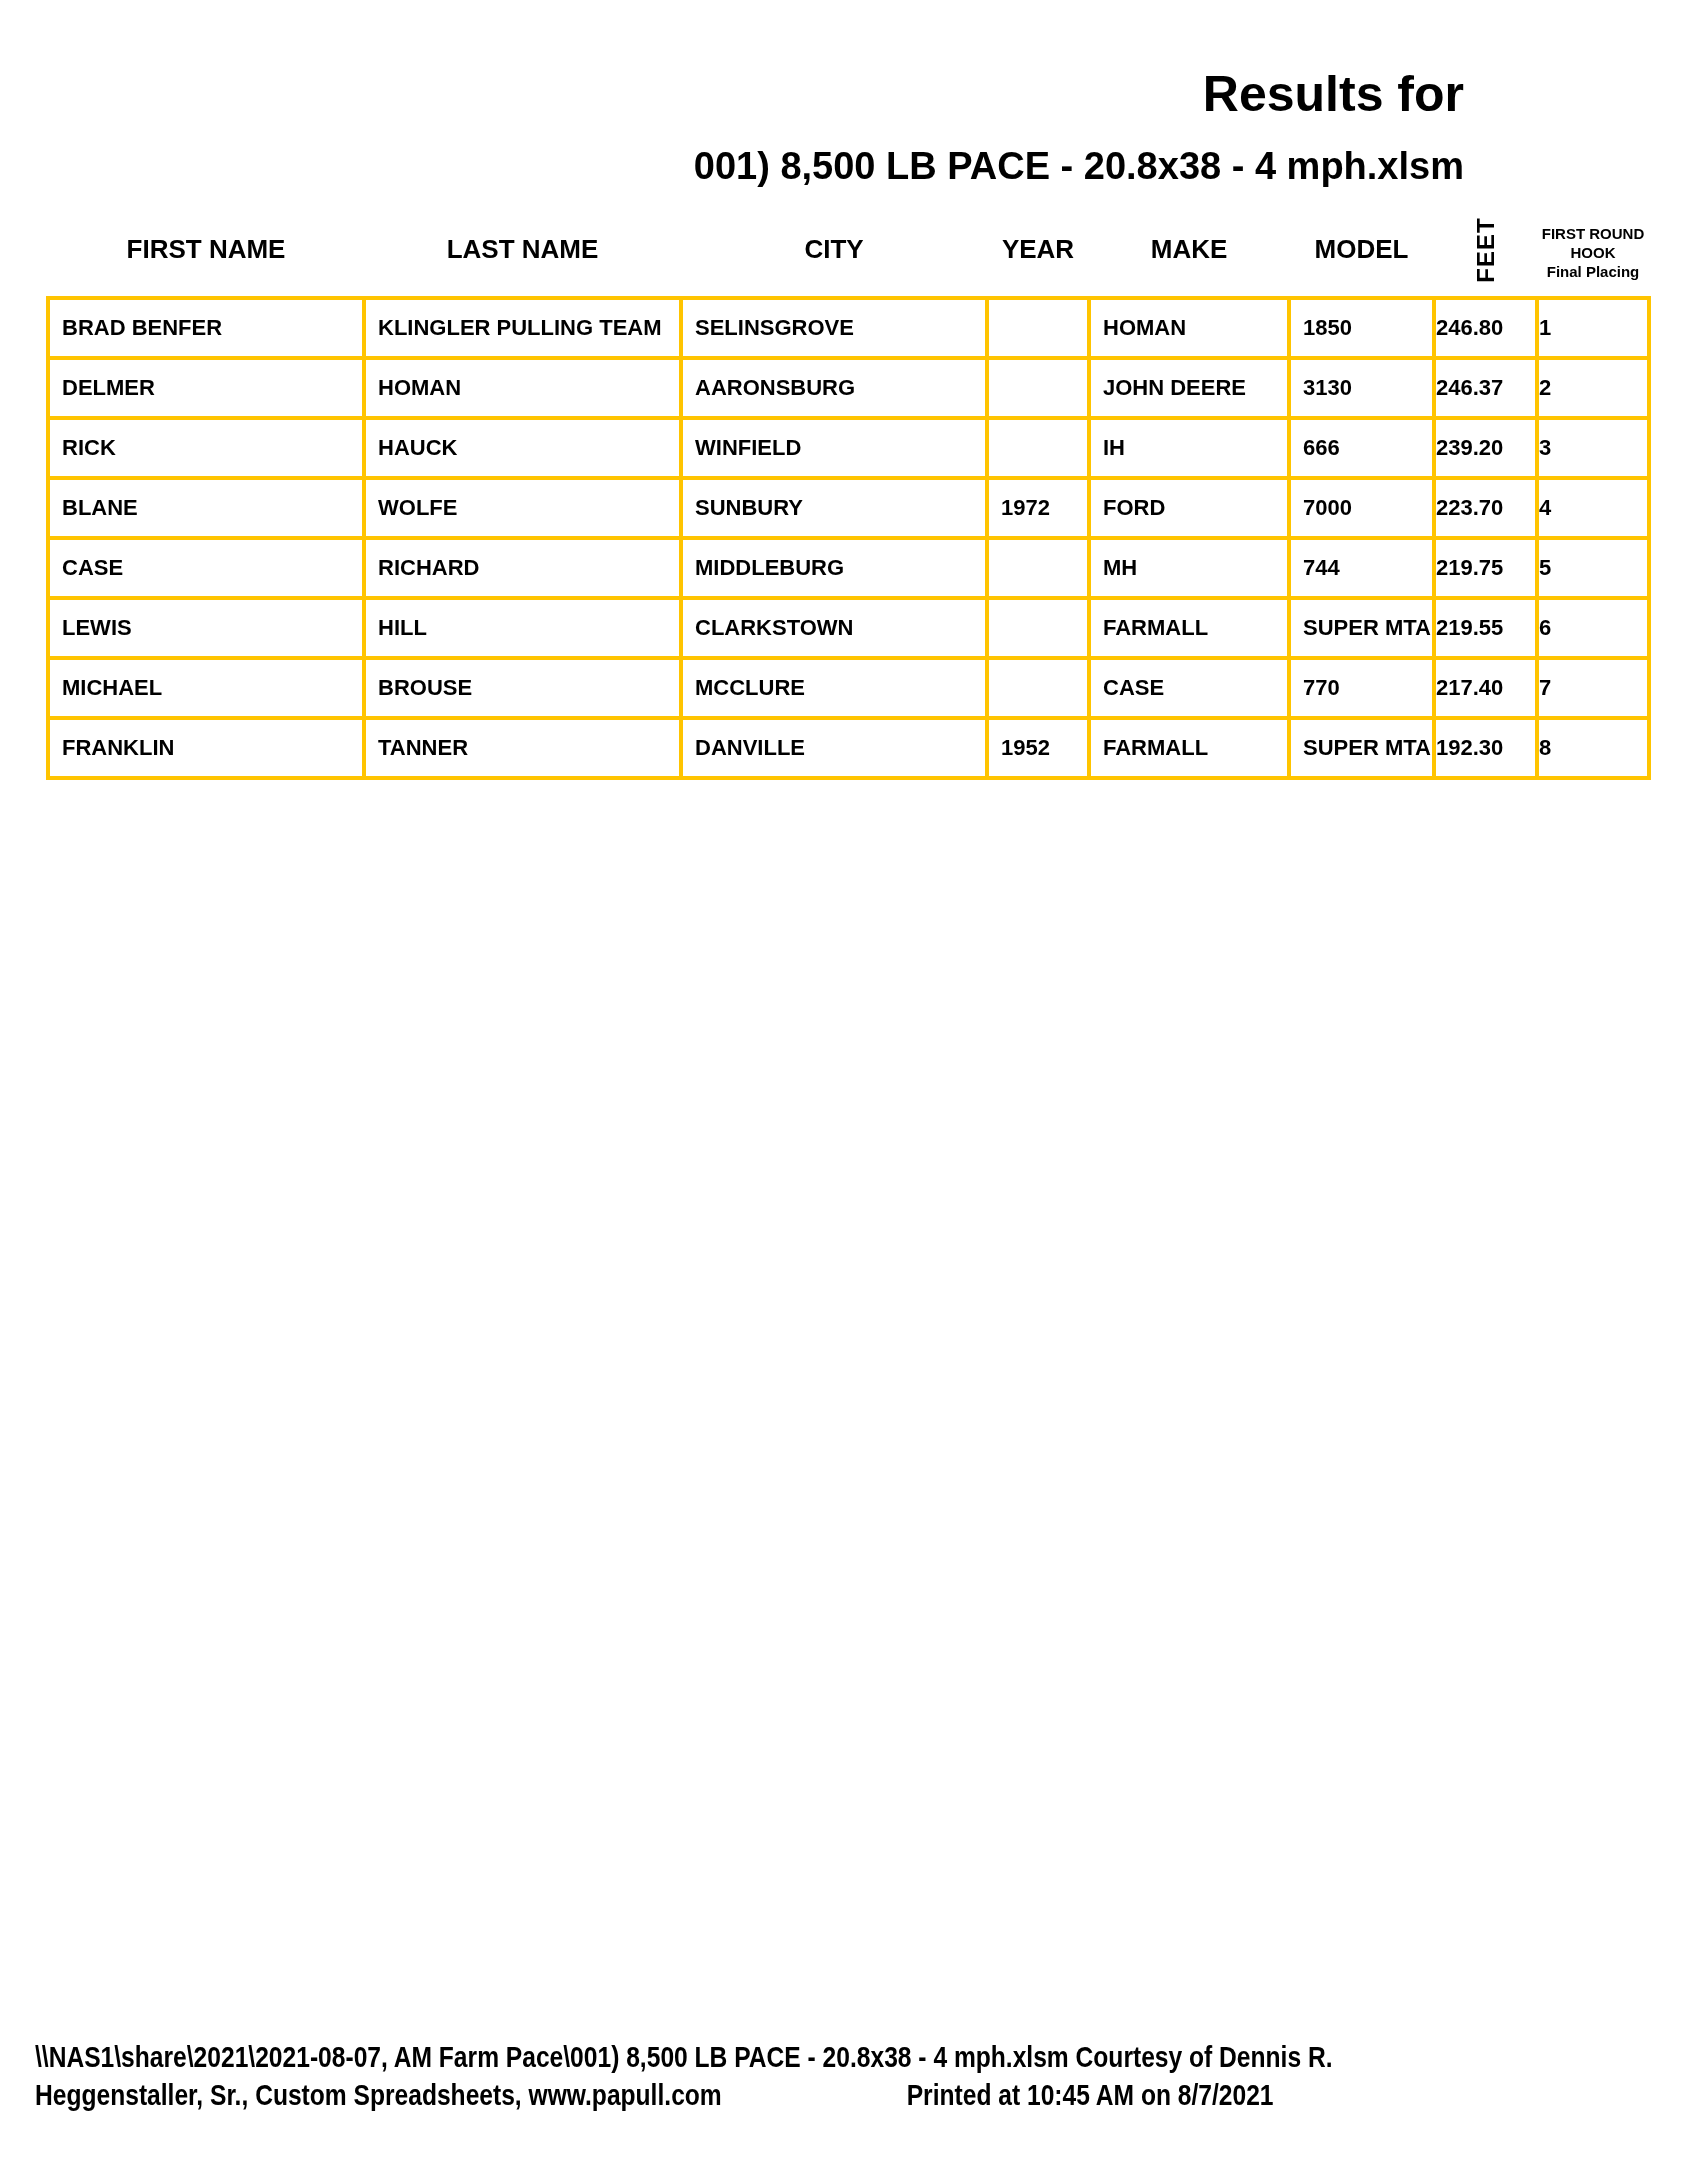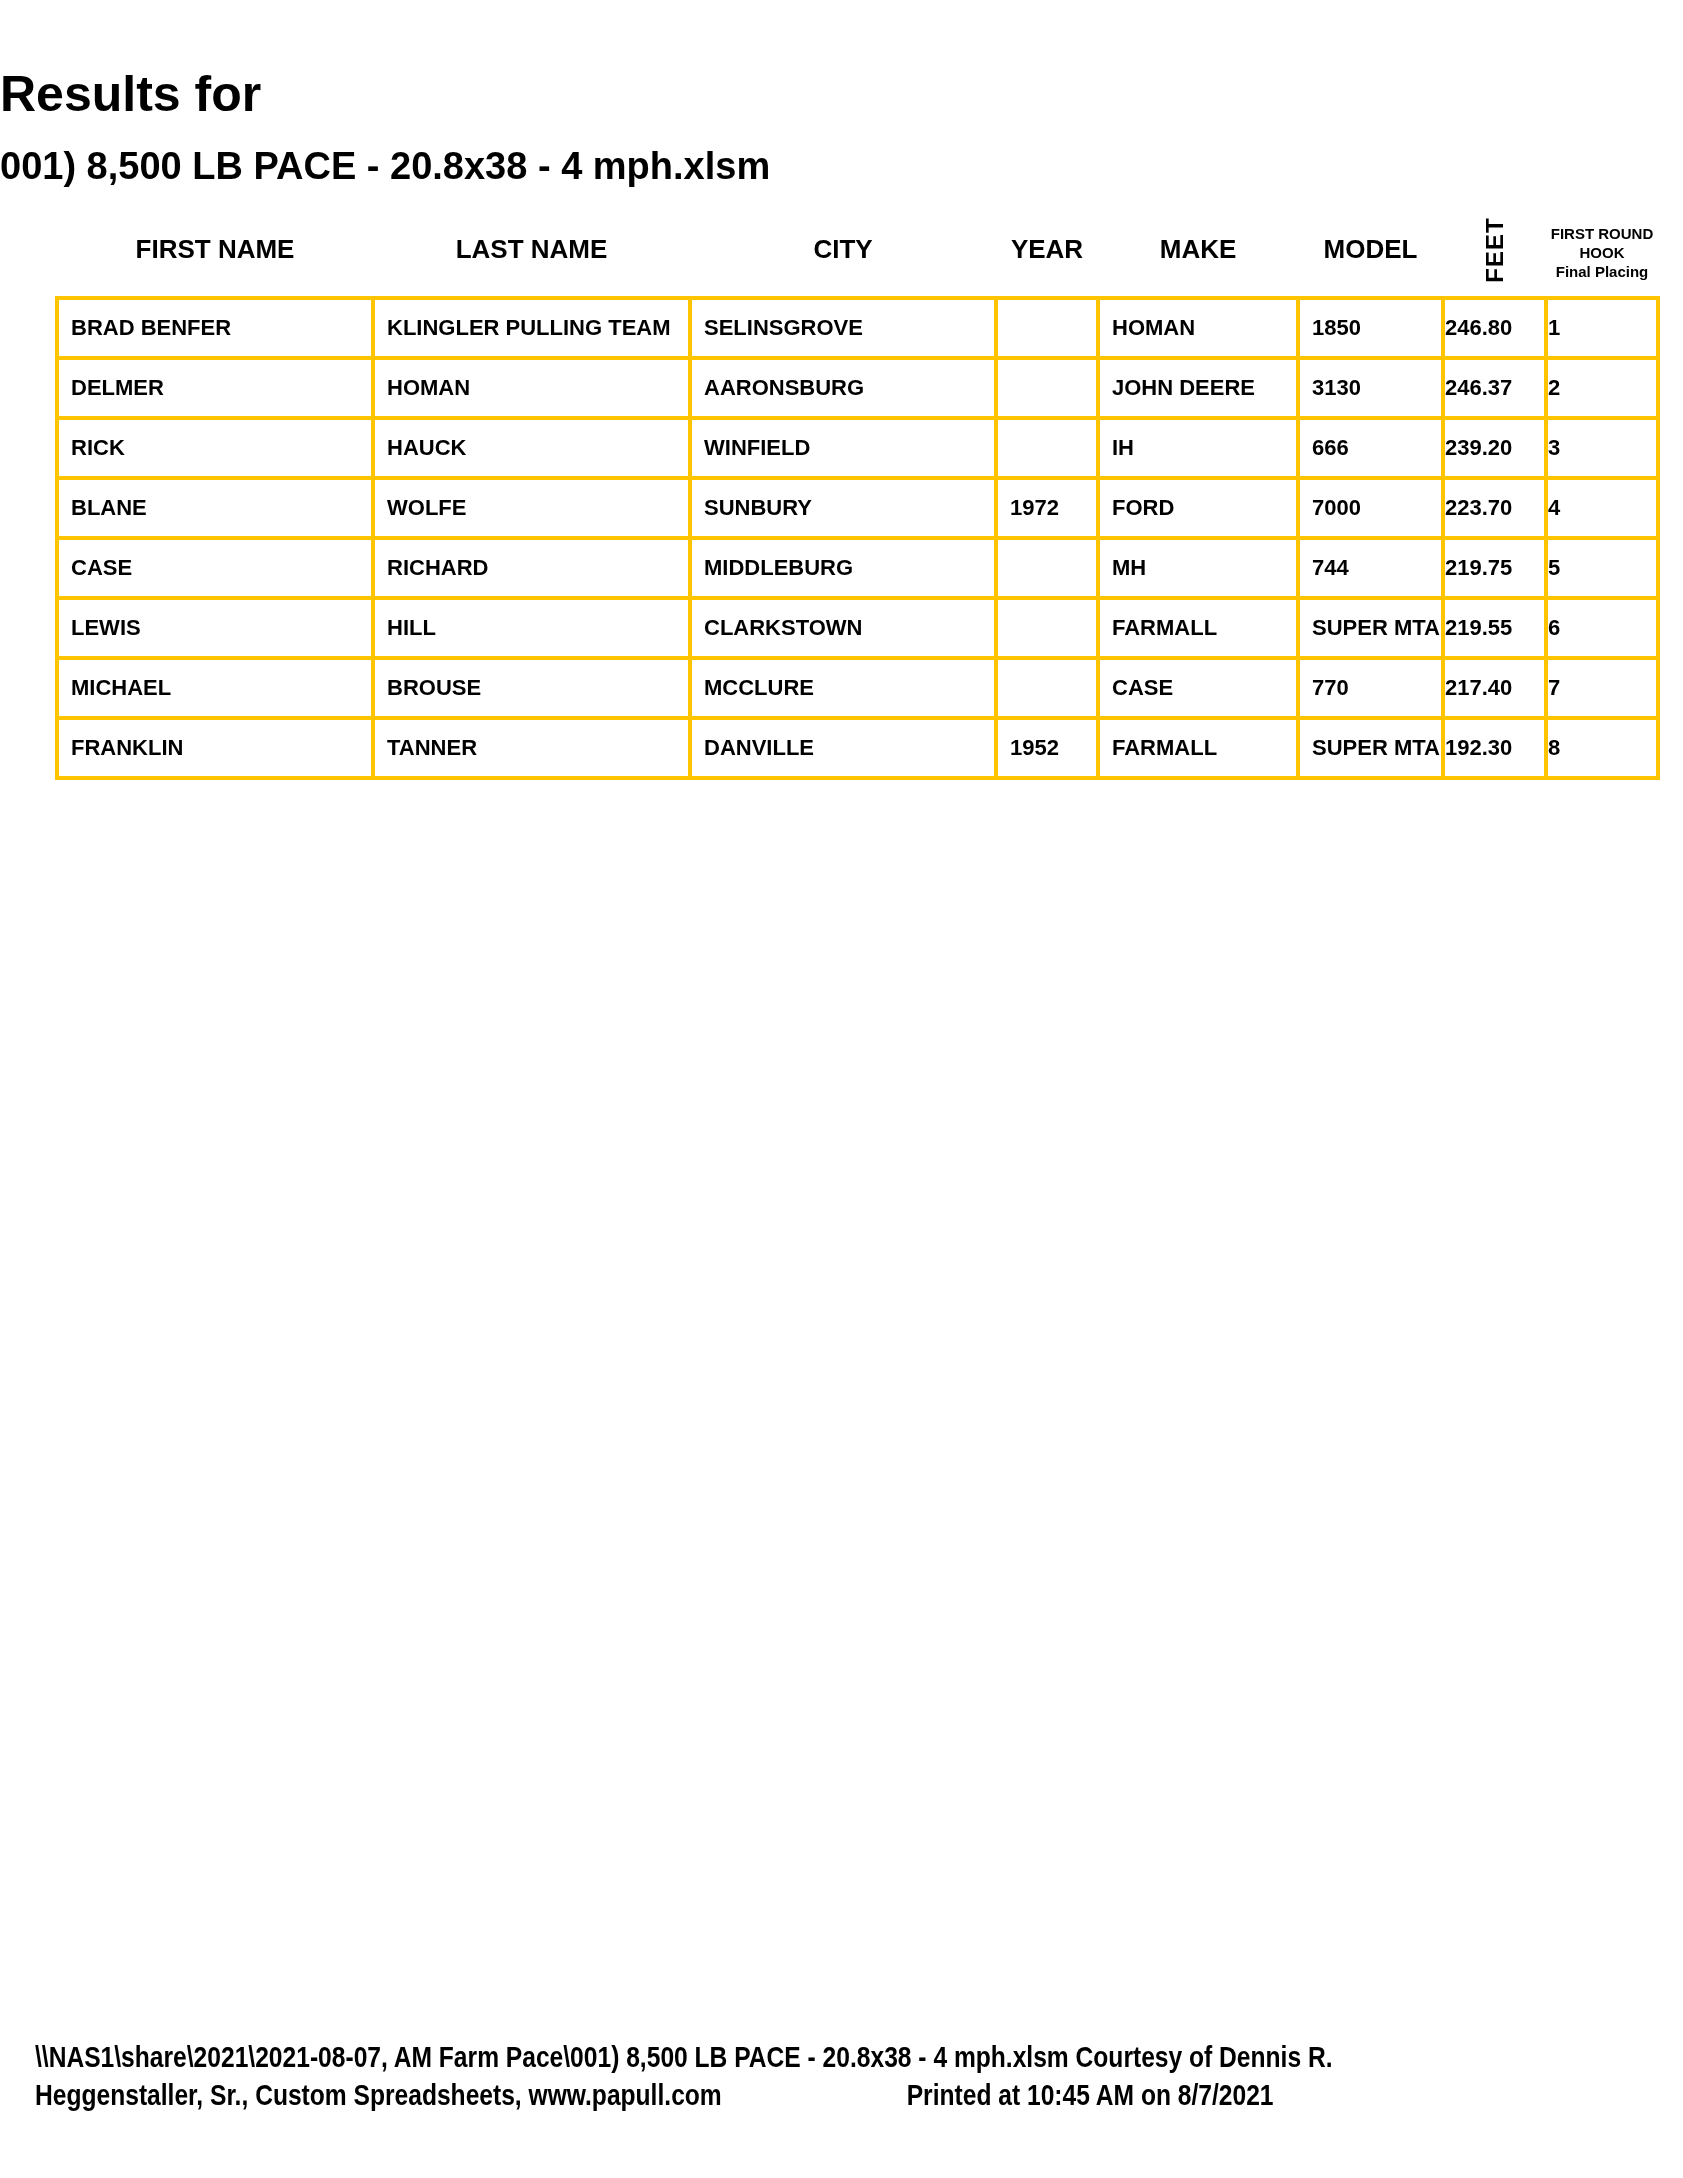--- a/index.html
+++ b/index.html
@@ -6,28 +6,28 @@
   #page{
     position:relative;
     width:1683px;height:2178px;
     background:#ffffff;
     font-family:"Liberation Sans", sans-serif;
     color:#000000;
     overflow:hidden;
   }
   .title-line{
     position:absolute;left:0;width:1464px;
-    text-align:left;font-weight:bold;white-space:nowrap;
+    text-align:right;font-weight:bold;white-space:nowrap;
   }
   #title1{top:65px;font-size:50px;}
   #title2{top:145px;font-size:38px;}
 
   
   table#results{
-    position:absolute;left:55px;top:218px;
+    position:absolute;left:46px;top:218px;
     width:1600px;
     border-collapse:collapse;table-layout:fixed;padding-left:20px;
   }
   #results thead tr{height:80px;}
   #results thead th{
     border:none;background:transparent;
     font-weight:bold;font-size:26px;
     text-align:center;vertical-align:middle;
     padding:0 0 16px 0;white-space:nowrap;overflow:visible;
   }

